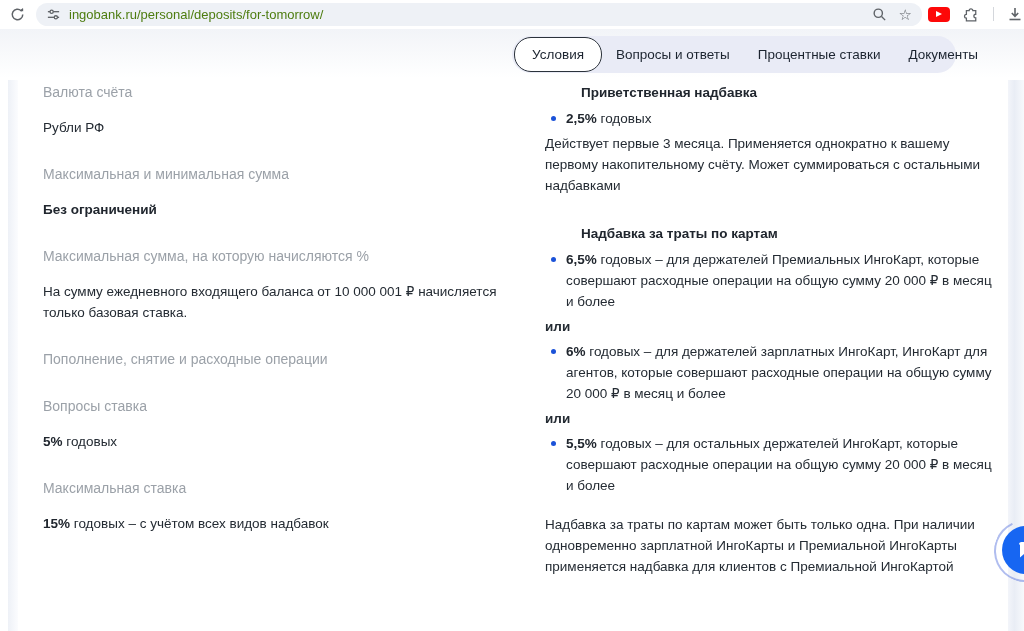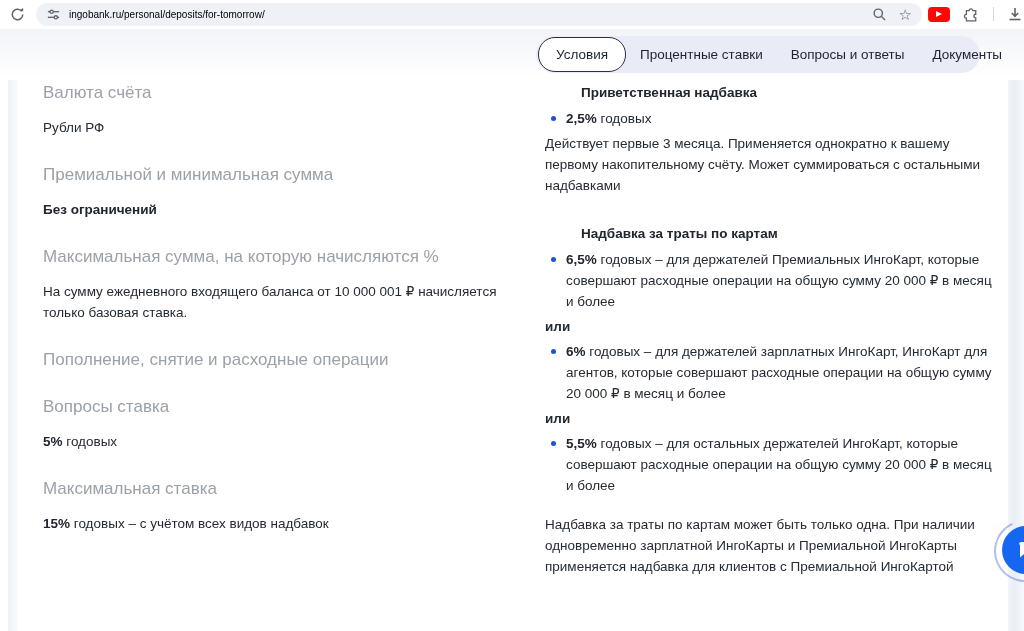--- a/index.html
+++ b/index.html
@@ -5,39 +5,39 @@
   html,body{margin:0;padding:0;background:#fff;}
   .screen{position:relative;width:1024px;height:631px;overflow:hidden;background:#fff;
     font-family:"Liberation Sans","DejaVu Sans",sans-serif;color:#242b33;}
 
   
   .toolbar{position:absolute;top:0;left:0;right:0;height:29px;background:#fff;}
   .reload-btn{position:absolute;left:7px;top:4px;width:20px;height:20px;display:flex;align-items:center;justify-content:center;}
   .omnibox{position:absolute;left:36px;top:3px;width:886px;height:23px;border-radius:12px;background:#eef1f6;
     display:flex;align-items:center;padding:0 10px;box-sizing:border-box;}
   .omni-icon{flex:0 0 auto;margin-right:8px;display:flex;align-items:center;}
-  .url-text{font-size:10px;color:#000000;white-space:nowrap;flex:1 1 auto;}
+  .url-text{font-size:13px;color:#4d7c0f;white-space:nowrap;flex:1 1 auto;}
   .omni-right{display:flex;align-items:center;gap:12px;}
   .tb-ext{position:absolute;top:3px;height:22px;display:flex;align-items:center;gap:13px;left:928px;}
   .yt-icon{width:22px;height:15px;background:#fd0808;border-radius:4px;position:relative;}
   .yt-icon:before{content:"";position:absolute;left:8px;top:4px;border-left:6px solid #fff;border-top:3.5px solid transparent;border-bottom:3.5px solid transparent;}
   .tb-sep{width:1px;height:14px;background:#d4d7dc;}
 
   
   .header{position:absolute;top:29px;left:0;right:0;height:49px;background:linear-gradient(#f2f4f8,#ffffff);}
-  .tabs{position:absolute;left:536px;top:7px;width:444px;height:37px;background:#e9ebf6;border-radius:19px;
+  .tabs{position:absolute;left:512px;top:7px;width:444px;height:37px;background:#e9ebf6;border-radius:19px;
     display:flex;align-items:center;justify-content:flex-start;padding:0 2px;box-sizing:border-box;}
   .tab{font-size:13.5px;color:#1c2430;padding:0 14px;height:33px;display:flex;align-items:center;border-radius:17px;cursor:pointer;white-space:nowrap;}
   .tab.active{background:#fff;border:1px solid #2b323b;padding:0 17px;}
 
   
   .col{position:absolute;top:82px;font-size:13.5px;line-height:21px;}
   .col-left{left:43px;width:462px;}
   .col-right{left:545px;width:448px;}
-  .lbl{color:#9ba1a8;font-size:17px;margin:0 0 9px 0;}
+  .lbl{color:#9ba1a8;font-size:14px;margin:0 0 9px 0;}
   .sec{margin-bottom:26px;}
   .sec p{margin:0 0 14px 0;}
   .sec p:last-child{margin-bottom:0;}
   b,.b{font-weight:700;color:#20262e;}
   .h{font-weight:700;color:#20262e;margin:0 0 5px 0;padding-left:36px;}
   .bullet{display:flex;margin:0 0 4px 0;justify-content:flex-end;}
   .bullet .dot{flex:0 0 auto;width:5px;height:5px;border-radius:50%;background:#1b52d8;margin:8px 10px 0 6px;}
   .bullet .bt{flex:1 1 auto;}
   .or{font-weight:700;margin:0 0 4px 0;}
   .grp{margin-bottom:27px;}
@@ -99,33 +99,33 @@
             <path d="M8 2v8M4.8 7l3.2 3.3L11.2 7"></path>
             <path d="M2.5 13.5h11"></path>
           </svg>
       </span>
     </div>
   </div>
 
   <div class="header">
     <div class="tabs">
       <span class="tab active">Условия</span>
+      <span class="tab">Вопросы и ответы</span>
       <span class="tab">Процентные ставки</span>
-      <span class="tab">Вопросы и ответы</span>
       <span class="tab">Документы</span>
     </div>
   </div>
 
   <div class="col col-left">
     <div class="sec">
       <p class="lbl">Валюта счёта</p>
       <p>Рубли РФ</p>
     </div>
     <div class="sec">
-      <p class="lbl">Премиальной и минимальная сумма</p>
+      <p class="lbl">Максимальная и минимальная сумма</p>
       <p class="b">Без ограничений</p>
     </div>
     <div class="sec">
       <p class="lbl">Максимальная сумма, на которую начисляются %</p>
       <p>На сумму ежедневного входящего баланса от 10 000 001 ₽ начисляется только базовая ставка.</p>
     </div>
     <div class="sec">
       <p class="lbl">Пополнение, снятие и расходные операции</p>
     </div>
     <div class="sec">

